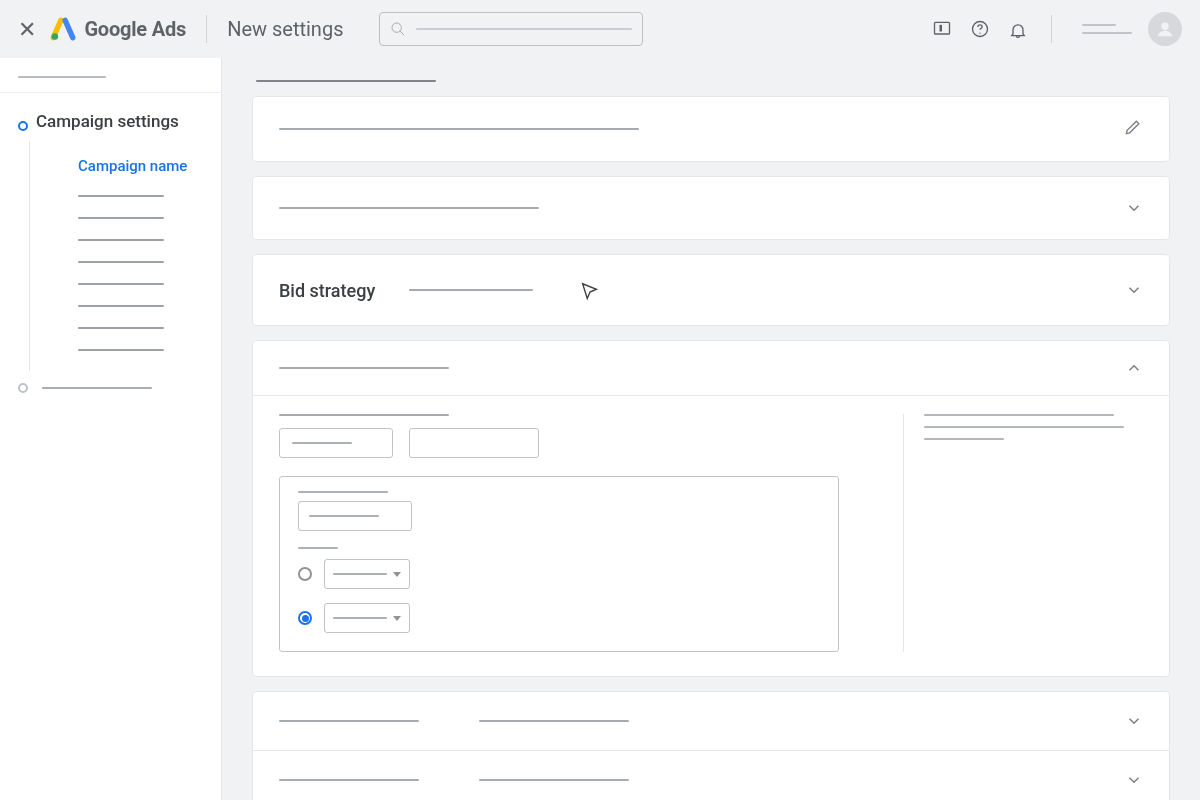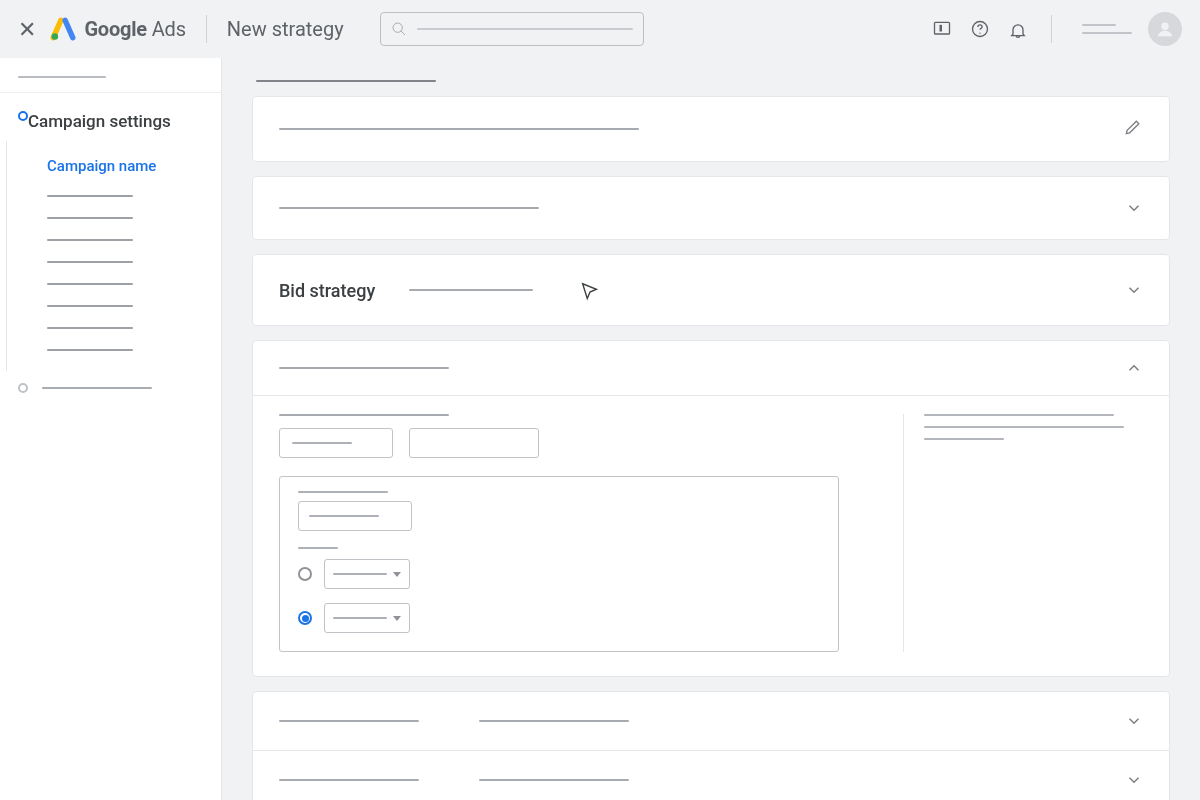--- a/index.html
+++ b/index.html
@@ -22,21 +22,21 @@
 .close-x {
   font-size: 22px;
   color: #5f6368;
   cursor: pointer;
 }
 .logo-wrap { display: flex; align-items: center; gap: 8px; }
 .logo-a { width: 26px; height: 26px; position: relative; }
 .logo-a svg { width: 26px; height: 26px; }
 .brand { font-size: 20px; color: #5f6368; letter-spacing: -0.2px; }
 .brand .g { font-weight: 700; }
-.brand .ads { font-weight: 400; }
+.brand .ads { font-weight: 700; }
 .vdiv { width: 1px; height: 28px; background: #d0d2d5; margin: 0 6px; }
 .page-label { font-size: 20px; color: #5f6368; font-weight: 400; }
 .search-box {
   margin-left: 22px;
   width: 264px;
   height: 34px;
   border: 1px solid #bcc0c4;
   border-radius: 4px;
   display: flex;
   align-items: center;
@@ -58,25 +58,25 @@
   width: 222px;
   background: #fff;
   border-right: 1px solid #e4e6e9;
   padding: 18px 0 0 0;
 }
 .sb-top {
   padding: 0 18px 14px 18px;
 }
 .sb-top-line { width: 88px; height: 2px; background: #b8bbbf; border-radius: 1px; }
 .sb-hr { border-top: 1px solid #ebedef; }
-.sb-sec { padding: 18px 18px 10px 18px; display: flex; align-items: flex-start; gap: 0; }
+.sb-sec { padding: 18px 18px 10px 18px; display: flex; align-items: flex-end; gap: 8px; }
 .sb-circle { width: 10px; height: 10px; border: 2px solid #1a73e8; border-radius: 50%; flex-shrink: 0; }
 .sb-circle.empty { border-color: #bfc2c6; }
 .sb-sec-title { font-size: 17px; font-weight: 500; color: #3c4043; }
-.sb-items { padding: 6px 0 10px 24px; border-left: 1px solid #e4e6e9; margin-left: 6px; }
+.sb-items { padding: 6px 0 10px 32px; border-left: 1px solid #e4e6e9; margin-left: 29px; }
 .sb-item { padding: 10px 14px 10px 16px; font-size: 15px; }
 .sb-item.active { color: #1a73e8; font-weight: 500; }
 .sb-item .ph { width: 86px; height: 2px; background: #9da0a5; border-radius: 1px; }
 .sb-sec2 { padding: 12px 18px; display: flex; align-items: center; gap: 14px; }
 .sb-sec2 .ph { width: 110px; height: 2px; background: #a9acb0; border-radius: 1px; }
 
 .main { flex: 1; overflow-y: auto; padding: 18px 30px 20px 30px; }
 .main-head { margin: 4px 0 14px 4px; }
 .main-head-line { width: 180px; height: 2px; background: #808488; border-radius: 1px; }
 
@@ -139,21 +139,21 @@
     <div class="logo-a">
       <svg viewBox="0 0 48 48">
         <path d="M6 40 L20 8" stroke="#fbbc04" stroke-width="10" stroke-linecap="round"></path>
         <path d="M28 8 L42 40" stroke="#4285f4" stroke-width="10" stroke-linecap="round"></path>
         <circle cx="9" cy="38" r="6" fill="#34a853"></circle>
       </svg>
     </div>
     <span class="brand"><span class="g">Google</span><span class="ads"> Ads</span></span>
   </div>
   <div class="vdiv"></div>
-  <div class="page-label">New strategy</div>
+  <div class="page-label">New settings</div>
   <div class="search-box">
     <svg viewBox="0 0 24 24">
         <circle cx="10" cy="10" r="7"></circle>
         <line x1="15" y1="15" x2="21" y2="21"></line>
       </svg>
     <div class="search-ph"></div>
   </div>
   <div class="header-right">
     <div class="hicon">
       <svg viewBox="0 0 24 24">

